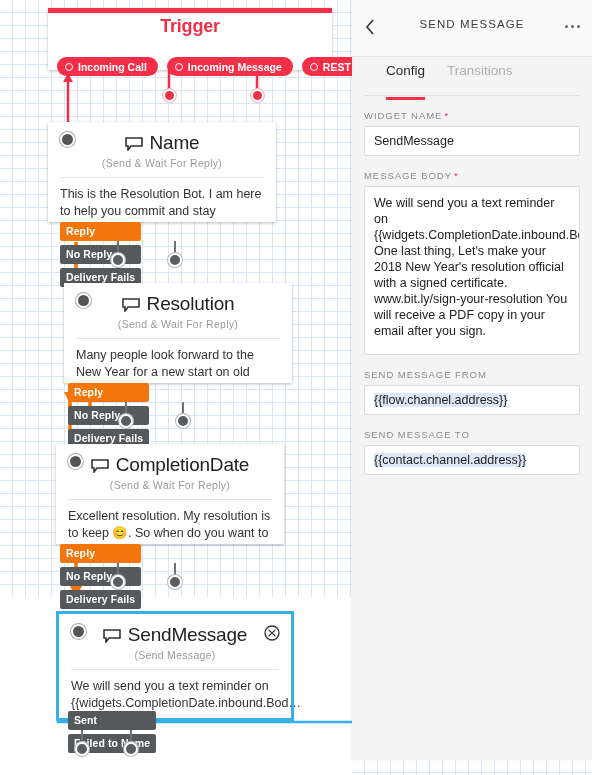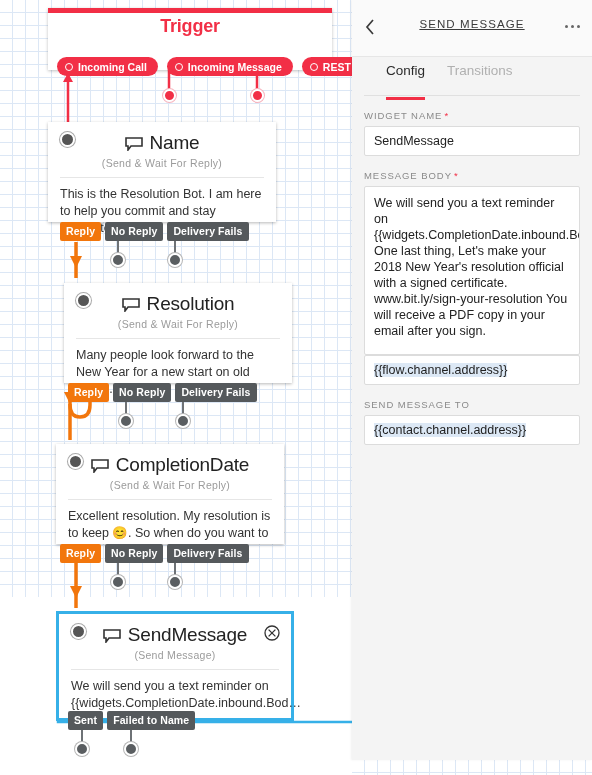--- a/index.html
+++ b/index.html
@@ -58,21 +58,21 @@
   }
   .node-close{
     position:absolute;right:11px;top:11px;width:16px;height:16px;
   }
   .node-body{
     margin:8px 12px 0 12px;border-top:1px solid #e6e6e6;padding-top:8px;
     font-size:12.5px;line-height:17px;color:#333;
   }
 
   
-  .pills{position:absolute;display:flex;gap:4px;}
+  .pills{position:absolute;display:flex;gap:4px;flex-direction:column;}
   .pill{
     font-size:10.5px;color:#fff;background:#55595c;
     padding:3px 6px 4px 6px;border-radius:2px;white-space:nowrap;
     font-weight:bold;letter-spacing:.1px;line-height:12px;
   }
   .pill.active{background:#f2760c;}
   .pill.sent{background:#55595c;}
 
   .endpoint{
     position:absolute;width:14px;height:14px;border-radius:50%;
@@ -112,21 +112,21 @@
     position:absolute;left:352px;top:0;width:240px;height:760px;
     background:#f4f4f4;box-sizing:border-box;
     box-shadow:-1px 0 2px rgba(0,0,0,.06);
   }
   .panel-head{
     position:relative;height:56px;background:#fafafa;
     border-bottom:1px solid #e6e6e6;
   }
   .panel-head .title{
     position:absolute;left:0;right:0;top:18px;text-align:center;
-    font-size:11.5px;letter-spacing:1.1px;color:#3b3b3b;text-decoration:underline;
+    font-size:11.5px;letter-spacing:1.1px;color:#3b3b3b;
   }
   .back-arrow{position:absolute;left:12px;top:18px;width:12px;height:18px;}
   .kebab{
     position:absolute;right:12px;top:25px;display:flex;gap:3px;align-items:center;
   }
   .kebab i{width:3px;height:3px;border-radius:50%;background:#666;display:block;}
 
   .tabs{
     position:relative;height:32px;background:#f4f4f4;margin:0 12px;
     border-bottom:1px solid #e0e0e0;display:flex;align-items:flex-start;
@@ -351,20 +351,23 @@
 
     <div class="field">
       <div class="flabel">
         <span>MESSAGE BODY</span><span class="req">*</span>
       </div>
       <div class="ftext">We will send you a text reminder on {{widgets.CompletionDate.inbound.Body}}.
 One last thing, Let's make your 2018 New Year's resolution official with a signed certificate. www.bit.ly/sign-your-resolution You will receive a PDF copy in your email after you sign.</div>
     </div>
 
     <div class="field">
+      <div class="flabel">
+        <span>SEND MESSAGE FROM</span>
+      </div>
       <div class="finput"><span class="liquid">{{flow.channel.address}}</span></div>
     </div>
 
     <div class="field">
       <div class="flabel">
         <span>SEND MESSAGE TO</span>
       </div>
       <div class="finput"><span class="liquid">{{contact.channel.address}}</span></div>
     </div>
 

